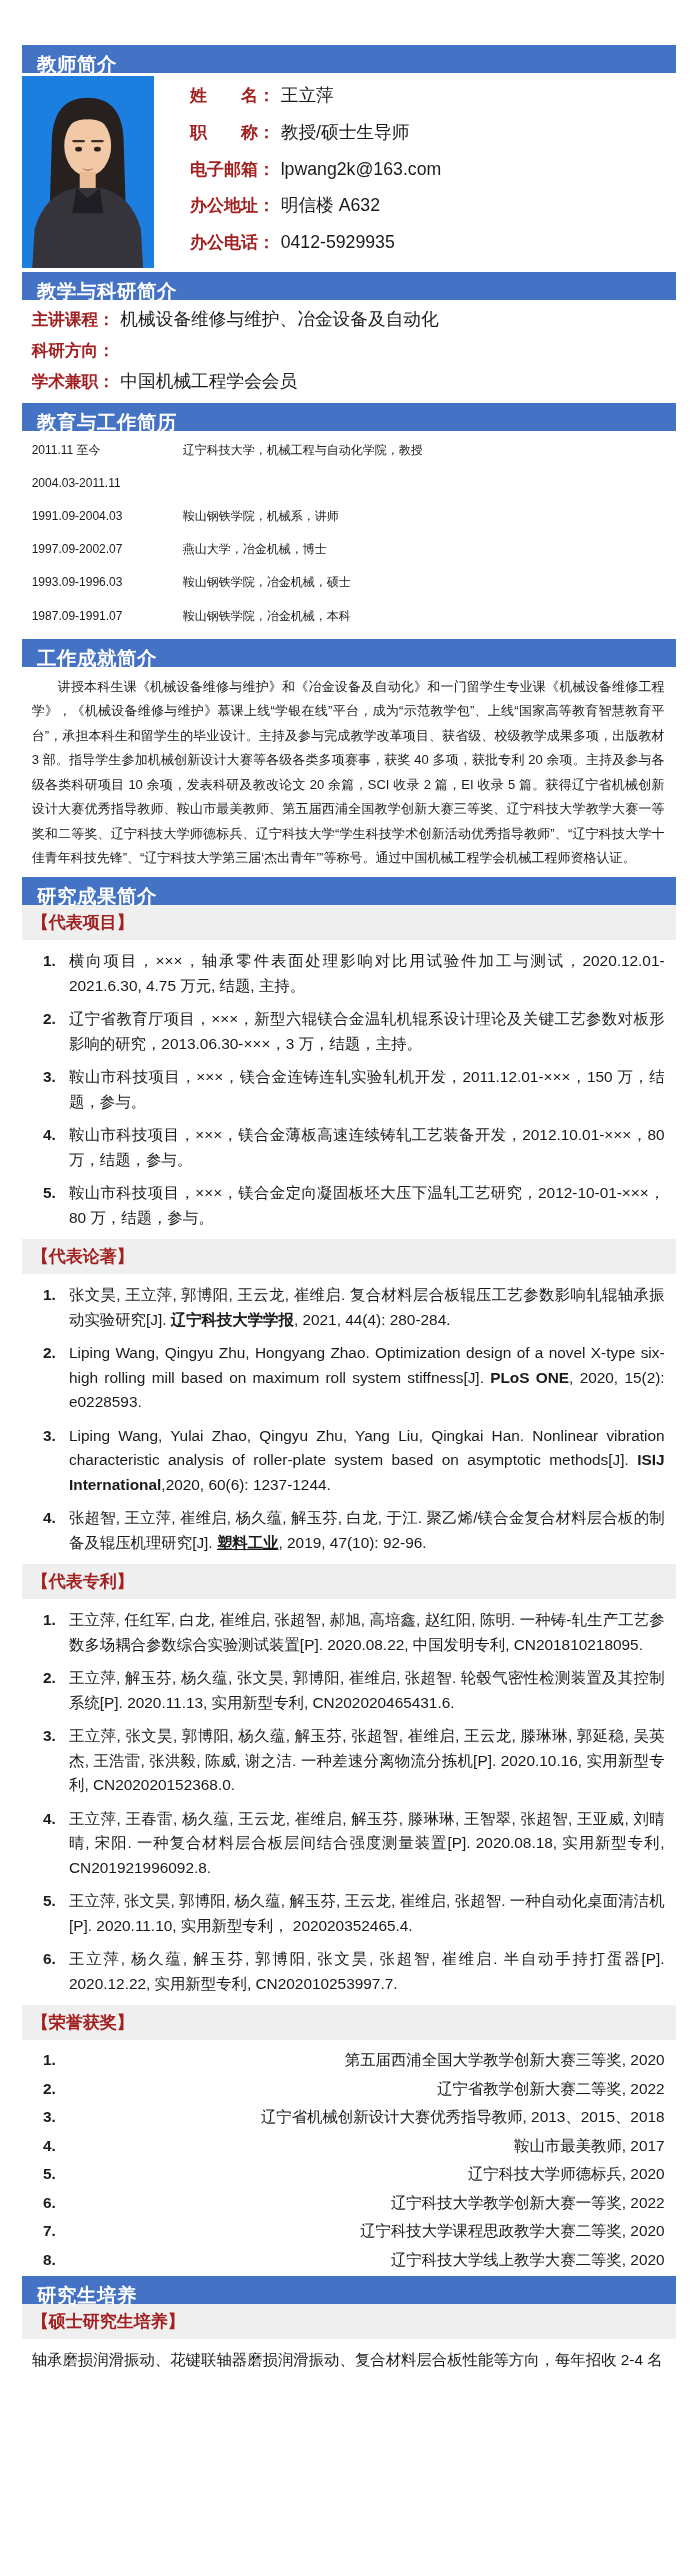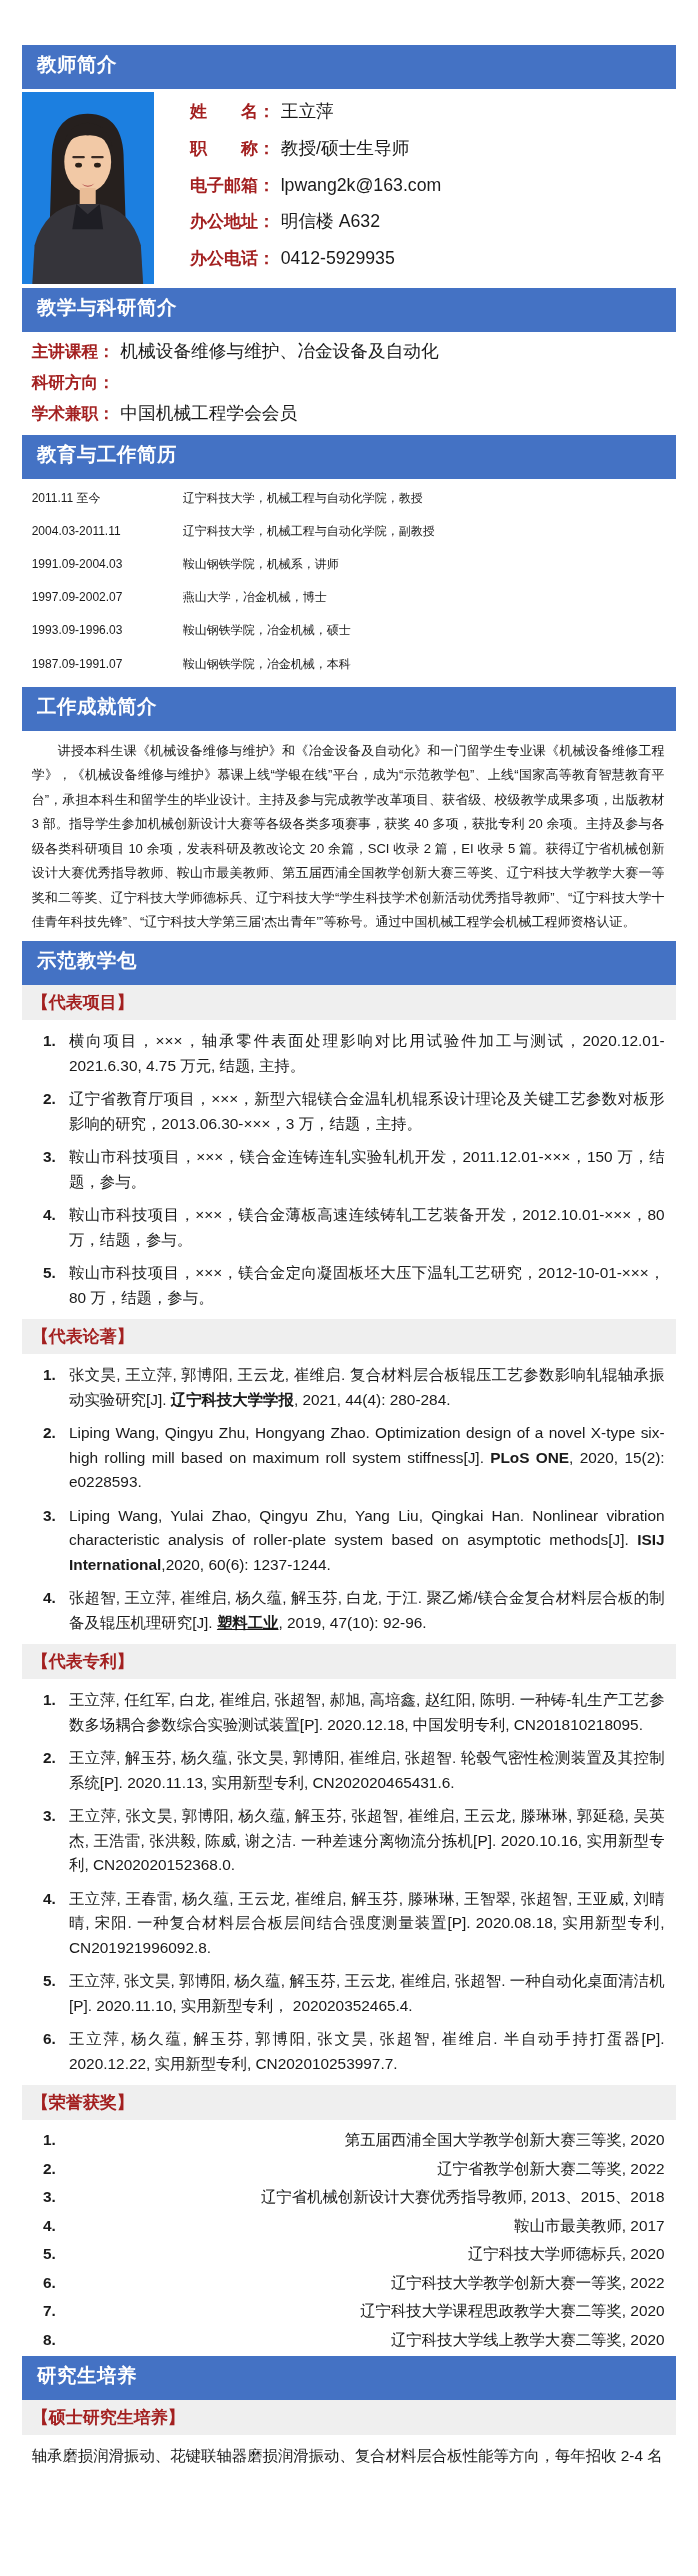--- a/index.html
+++ b/index.html
@@ -9,21 +9,21 @@
     --photo_bg:#1C7FE0;
     --text:#1A1A1A;
   }
   html,body{margin:0;padding:0;background:#fff;}
   .page{
     position:relative;width:698px;height:2576px;overflow:hidden;background:#fff;
     box-sizing:border-box;padding-top:45px;
     font-family:"Liberation Sans","DejaVu Sans",sans-serif;color:var(--text);
   }
   .inner{margin:0 22px;}
-  .bar{height:44px;line-height:38px;background:var(--section_bar);color:#fff;
+  .bar{height:28px;line-height:38px;background:var(--section_bar);color:#fff;
        font-size:19.4px;font-weight:700;padding-left:15px;letter-spacing:0.6px;}
   
   .profile{display:flex;margin-top:3.4px;height:192px;}
   .photo{width:132px;height:192px;flex:none;display:block;}
   .pinfo{padding-left:36px;padding-top:8px;flex:1;}
   .kv{display:flex;align-items:baseline;font-size:17px;line-height:23px;margin-bottom:13.7px;}
   .kv .k{color:var(--label_red);font-weight:700;flex:none;}
   .kv .v{margin-left:5.7px;font-size:17.7px;}
   
   .teach{padding:8px 11.4px 2.3px 9.7px;}
@@ -138,21 +138,20 @@
     </div>
     <div class="edu-list">
 
         <div class="edu">
           <span class="edate">2011.11 至今</span>
           <span class="edetail">辽宁科技大学，机械工程与自动化学院，教授</span>
         </div>
 
         <div class="edu">
           <span class="edate">2004.03-2011.11</span>
-          <span class="edetail">辽宁科技大学，机械工程与自动化学院，副教授</span>
         </div>
 
         <div class="edu">
           <span class="edate">1991.09-2004.03</span>
           <span class="edetail">鞍山钢铁学院，机械系，讲师</span>
         </div>
 
         <div class="edu">
           <span class="edate">1997.09-2002.07</span>
           <span class="edetail">燕山大学，冶金机械，博士</span>
@@ -168,21 +167,21 @@
           <span class="edetail">鞍山钢铁学院，冶金机械，本科</span>
         </div>
       </div>
 
     <div class="bar">
       <span>工作成就简介</span>
     </div>
     <p class="para">讲授本科生课《机械设备维修与维护》和《冶金设备及自动化》和一门留学生专业课《机械设备维修工程学》，《机械设备维修与维护》慕课上线“学银在线”平台，成为“示范教学包”、上线“国家高等教育智慧教育平台”，承担本科生和留学生的毕业设计。主持及参与完成教学改革项目、获省级、校级教学成果多项，出版教材 3 部。指导学生参加机械创新设计大赛等各级各类多项赛事，获奖 40 多项，获批专利 20 余项。主持及参与各级各类科研项目 10 余项，发表科研及教改论文 20 余篇，SCI 收录 2 篇，EI 收录 5 篇。获得辽宁省机械创新设计大赛优秀指导教师、鞍山市最美教师、第五届西浦全国教学创新大赛三等奖、辽宁科技大学教学大赛一等奖和二等奖、辽宁科技大学师德标兵、辽宁科技大学“学生科技学术创新活动优秀指导教师”、“辽宁科技大学十佳青年科技先锋”、“辽宁科技大学第三届‘杰出青年’”等称号。通过中国机械工程学会机械工程师资格认证。</p>
 
     <div class="bar">
-      <span>示范教学包</span>
+      <span>研究成果简介</span>
     </div>
 
     <div class="band">
       <div class="bh">【代表项目】</div>
     </div>
     <div class="lst">
 
         <div class="li">
           <span class="n">1.</span>
           <span class="t">横向项目，×××，轴承零件表面处理影响对比用试验件加工与测试，2020.12.01-2021.6.30, 4.75 万元, 结题, 主持。</span>
@@ -235,21 +234,21 @@
         </div>
       </div>
 
     <div class="band">
       <div class="bh">【代表专利】</div>
     </div>
     <div class="lst">
 
         <div class="li">
           <span class="n">1.</span>
-          <span class="t">王立萍, 任红军, 白龙, 崔维启, 张超智, 郝旭, 高培鑫, 赵红阳, 陈明. 一种铸-轧生产工艺参数多场耦合参数综合实验测试装置[P]. 2020.12.18, 中国发明专利, CN201810218095.</span>
+          <span class="t">王立萍, 任红军, 白龙, 崔维启, 张超智, 郝旭, 高培鑫, 赵红阳, 陈明. 一种铸-轧生产工艺参数多场耦合参数综合实验测试装置[P]. 2020.08.22, 中国发明专利, CN201810218095.</span>
         </div>
 
         <div class="li">
           <span class="n">2.</span>
           <span class="t">王立萍, 解玉芬, 杨久蕴, 张文昊, 郭博阳, 崔维启, 张超智. 轮毂气密性检测装置及其控制系统[P]. 2020.11.13, 实用新型专利, CN202020465431.6.</span>
         </div>
 
         <div class="li">
           <span class="n">3.</span>
           <span class="t">王立萍, 张文昊, 郭博阳, 杨久蕴, 解玉芬, 张超智, 崔维启, 王云龙, 滕琳琳, 郭延稳, 吴英杰, 王浩雷, 张洪毅, 陈威, 谢之洁. 一种差速分离物流分拣机[P]. 2020.10.16, 实用新型专利, CN202020152368.0.</span>

